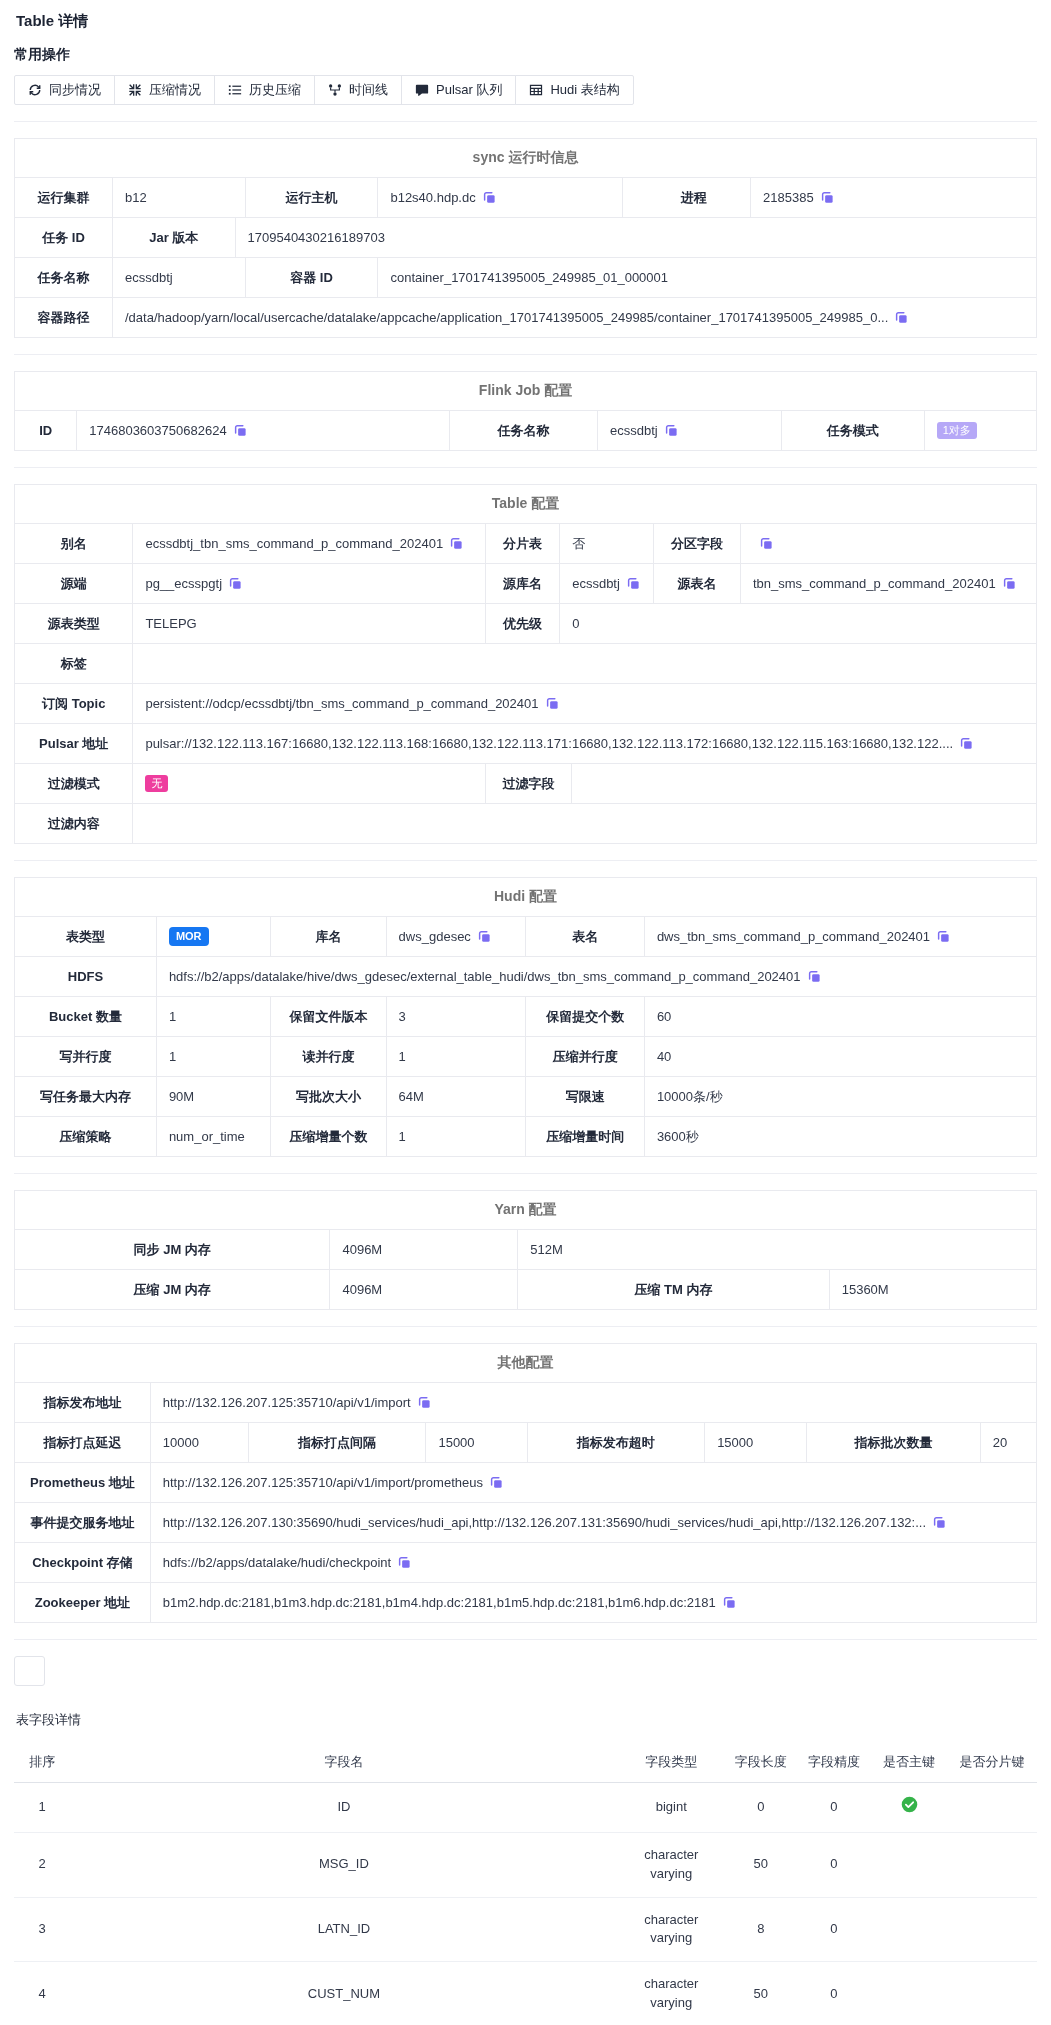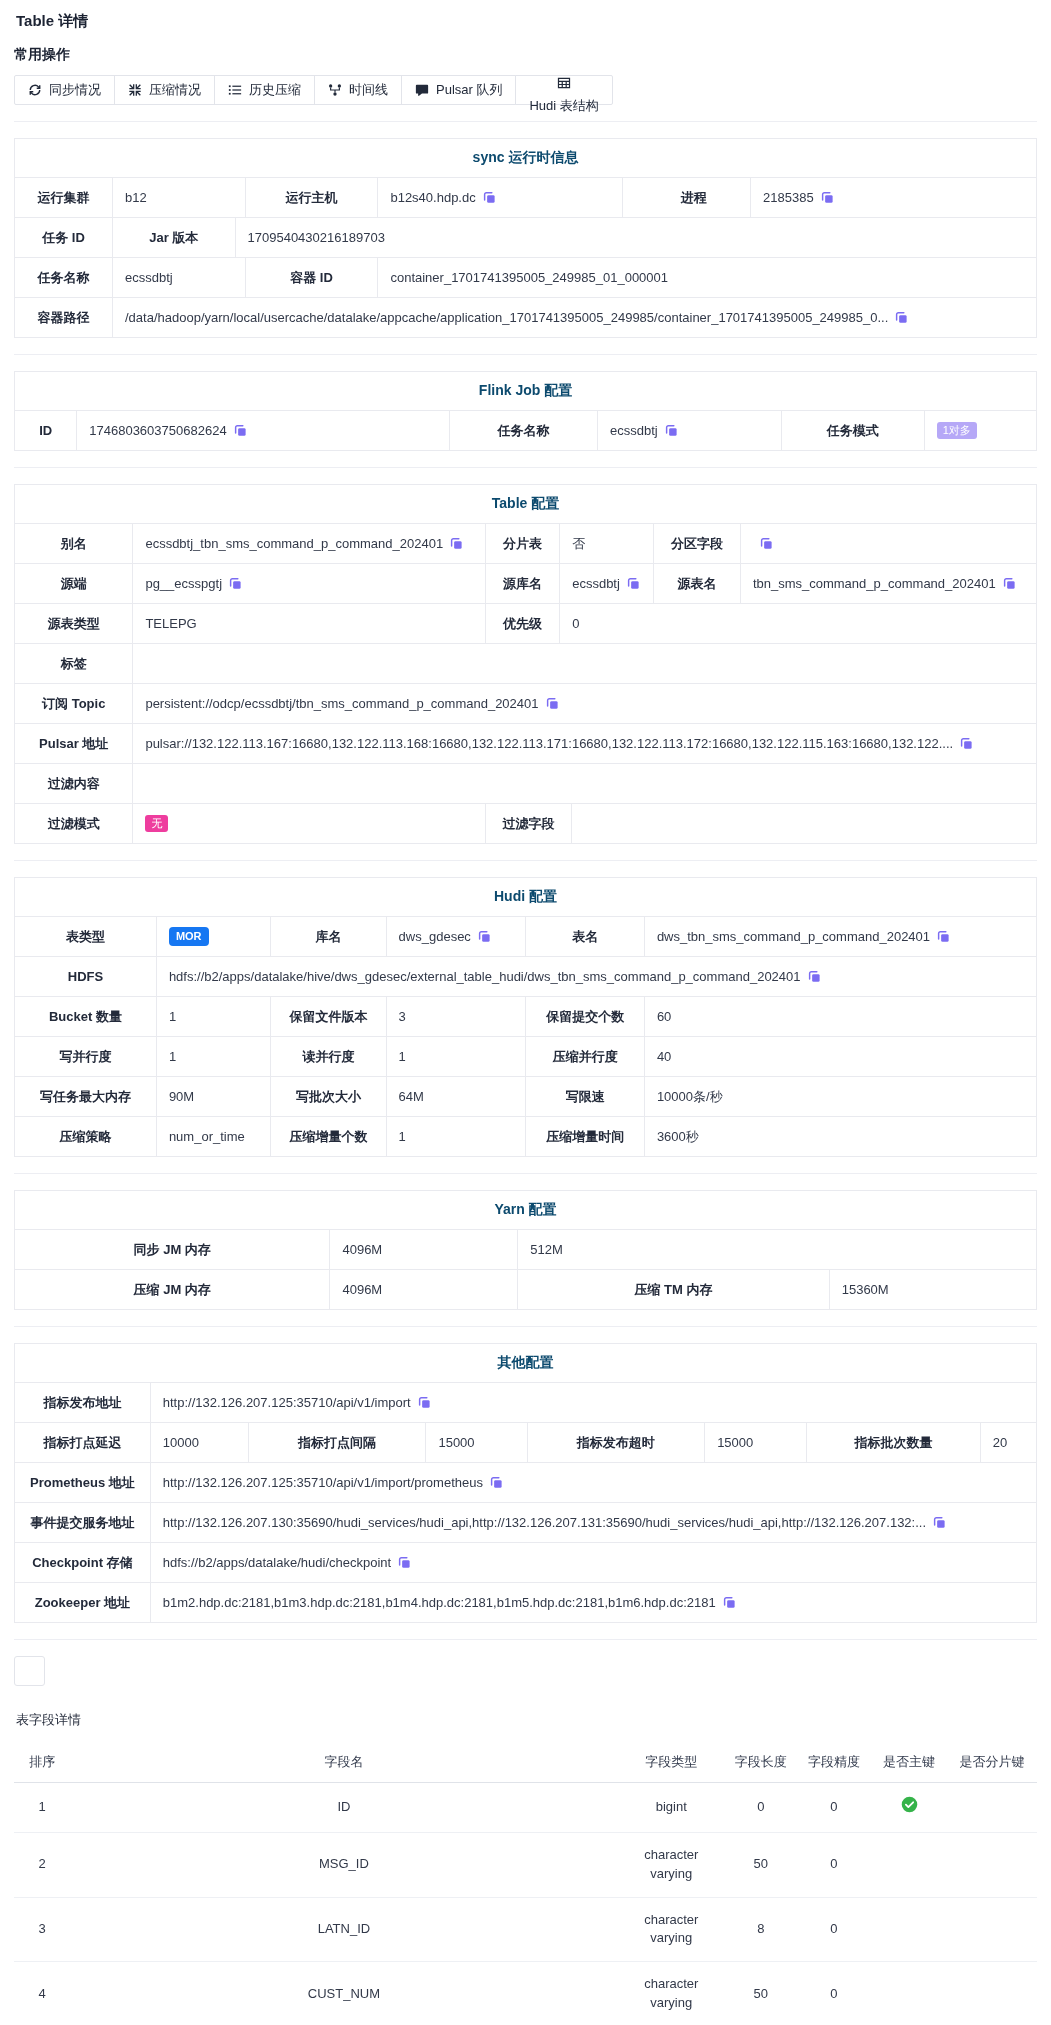--- a/index.html
+++ b/index.html
@@ -11,26 +11,26 @@
   .page { padding:8px 14px 0; }
   .page-title { font-size:15px; font-weight:700; color:#1c2333; padding:4px 2px 0; }
   .section-title { font-size:14px; font-weight:700; color:#1c2333; margin-top:15px; }
   .toolbar { display:flex; margin-top:11px; }
   .tbtn {
     display:inline-flex; align-items:center; gap:7px; padding:0 13px; height:30px;
     border:1px solid #e2e4ea; background:#fff; font-size:13px; color:#222a3a;
     margin-left:-1px; cursor:pointer; font-family:inherit; white-space:nowrap;
   }
   .tbtn:first-child { margin-left:0; border-radius:2px 0 0 2px; }
-  .tbtn:last-child { border-radius:0 2px 2px 0;flex-direction:column; }
+  .tbtn:last-child { border-radius:0 2px 2px 0; }
   .ic { display:inline-flex; align-items:center; line-height:0; }
   hr.sep { border:0; border-top:1px solid #edeef3; margin:16px 0; }
 
   .card { border:1px solid #e9eaef; background:#fff; }
-  .card-title { text-align:center; font-weight:700; font-size:14px; color:#0c4a6e; padding:10px 8px; }
+  .card-title { text-align:center; font-weight:700; font-size:14px; color:#737373; padding:10px 8px; }
   .crow { display:flex; border-top:1px solid #e9eaef; min-height:40px; }
   .cell { display:flex; align-items:center; min-width:0; }
   .cell + .cell { border-left:1px solid #e9eaef; }
   .lbl { justify-content:center; font-weight:700; font-size:13px; color:#232a3a; padding:4px 6px; text-align:center; white-space:nowrap; overflow:hidden; }
   .val { padding:4px 12px; font-size:13px; color:#323949; overflow:hidden; }
   .val .txt { white-space:nowrap; overflow:hidden; text-overflow:ellipsis; }
   .copy { color:var(--copy-purple,#7b6cf2); margin-left:7px; flex:none; display:inline-flex; cursor:pointer; line-height:0; }
   .badge { color:#fff; font-size:11px; line-height:1; padding:3px 6px; border-radius:3px; white-space:nowrap; }
   .badge-purple { background:var(--badge-mode-purple,#b6a8f7); }
   .badge-pink { background:var(--badge-filter-pink,#ee3d9e); }
@@ -347,35 +347,35 @@
             <span class="copy">
               <svg viewBox="0 0 16 16" width="13" height="13">
                 <rect x="5.1" y="5.1" width="9.2" height="9.4" rx="1.7" fill="currentColor"></rect>
                 <path d="M10.9 2.1H4.1a2.1 2.1 0 0 0-2.1 2.1v7" fill="none" stroke="currentColor" stroke-width="1.8" stroke-linecap="round"></path>
               </svg>
             </span>
           </div>
         </div>
         <div class="crow">
           <div class="cell lbl" style="width: 11.5%;">
-            <span class="txt">过滤内容</span>
-          </div>
-          <div class="cell val" style="width: 88.5%;"></div>
-        </div>
-        <div class="crow">
-          <div class="cell lbl" style="width: 11.5%;">
             <span class="txt">过滤模式</span>
           </div>
           <div class="cell val" style="width: 34.5%;">
             <span class="badge badge-pink">无</span>
           </div>
           <div class="cell lbl" style="width: 8.5%;">
             <span class="txt">过滤字段</span>
           </div>
           <div class="cell val" style="width: 45.5%;"></div>
+        </div>
+        <div class="crow">
+          <div class="cell lbl" style="width: 11.5%;">
+            <span class="txt">过滤内容</span>
+          </div>
+          <div class="cell val" style="width: 88.5%;"></div>
         </div>
       </div>
       <hr class="sep">
       <div class="card">
         <div class="card-title">Hudi 配置</div>
         <div class="crow">
           <div class="cell lbl" style="width: 13.8%;">
             <span class="txt">表类型</span>
           </div>
           <div class="cell val" style="width: 11.2%;">

